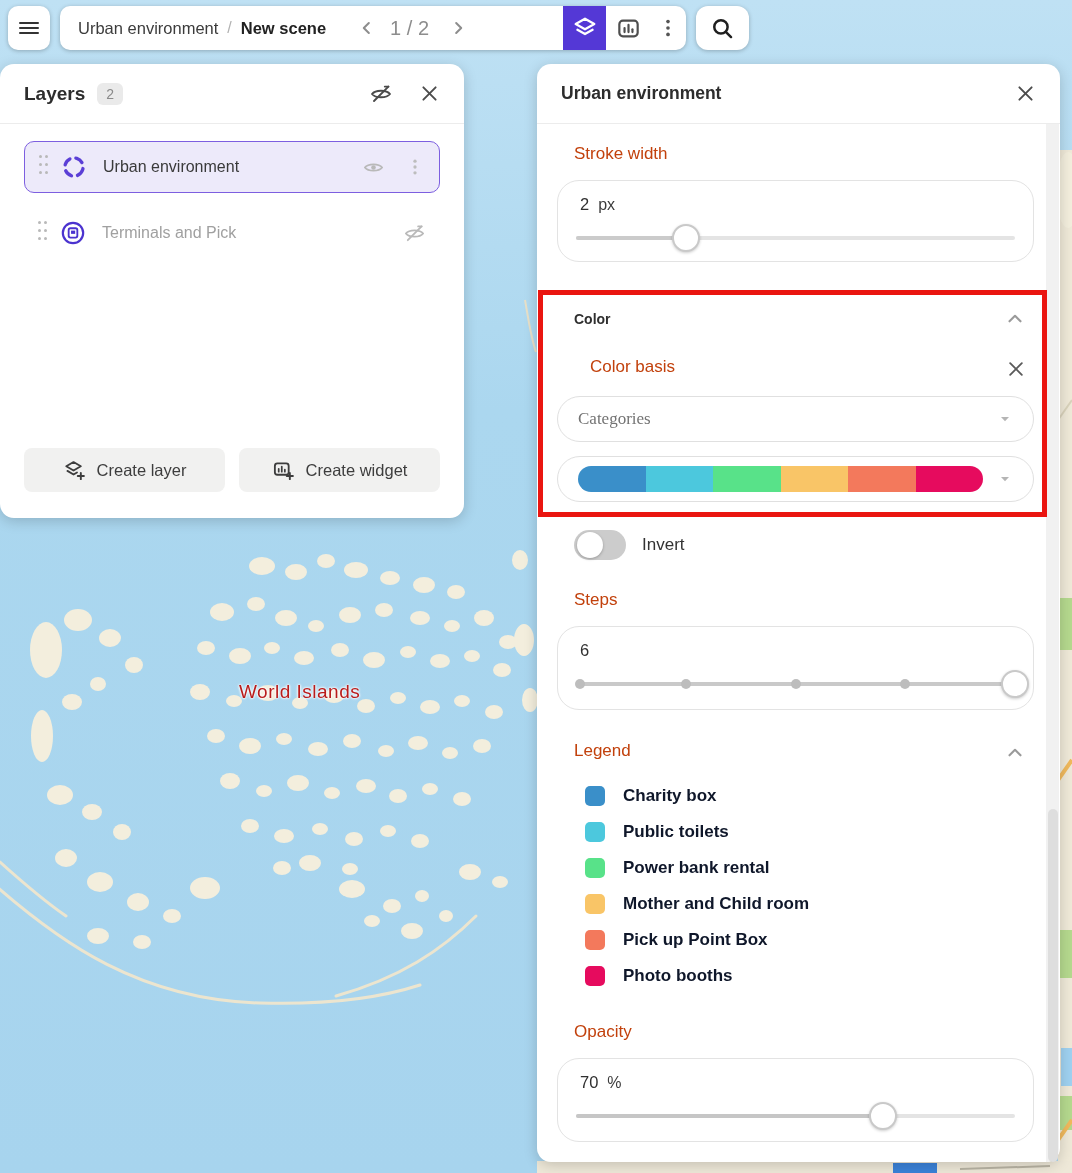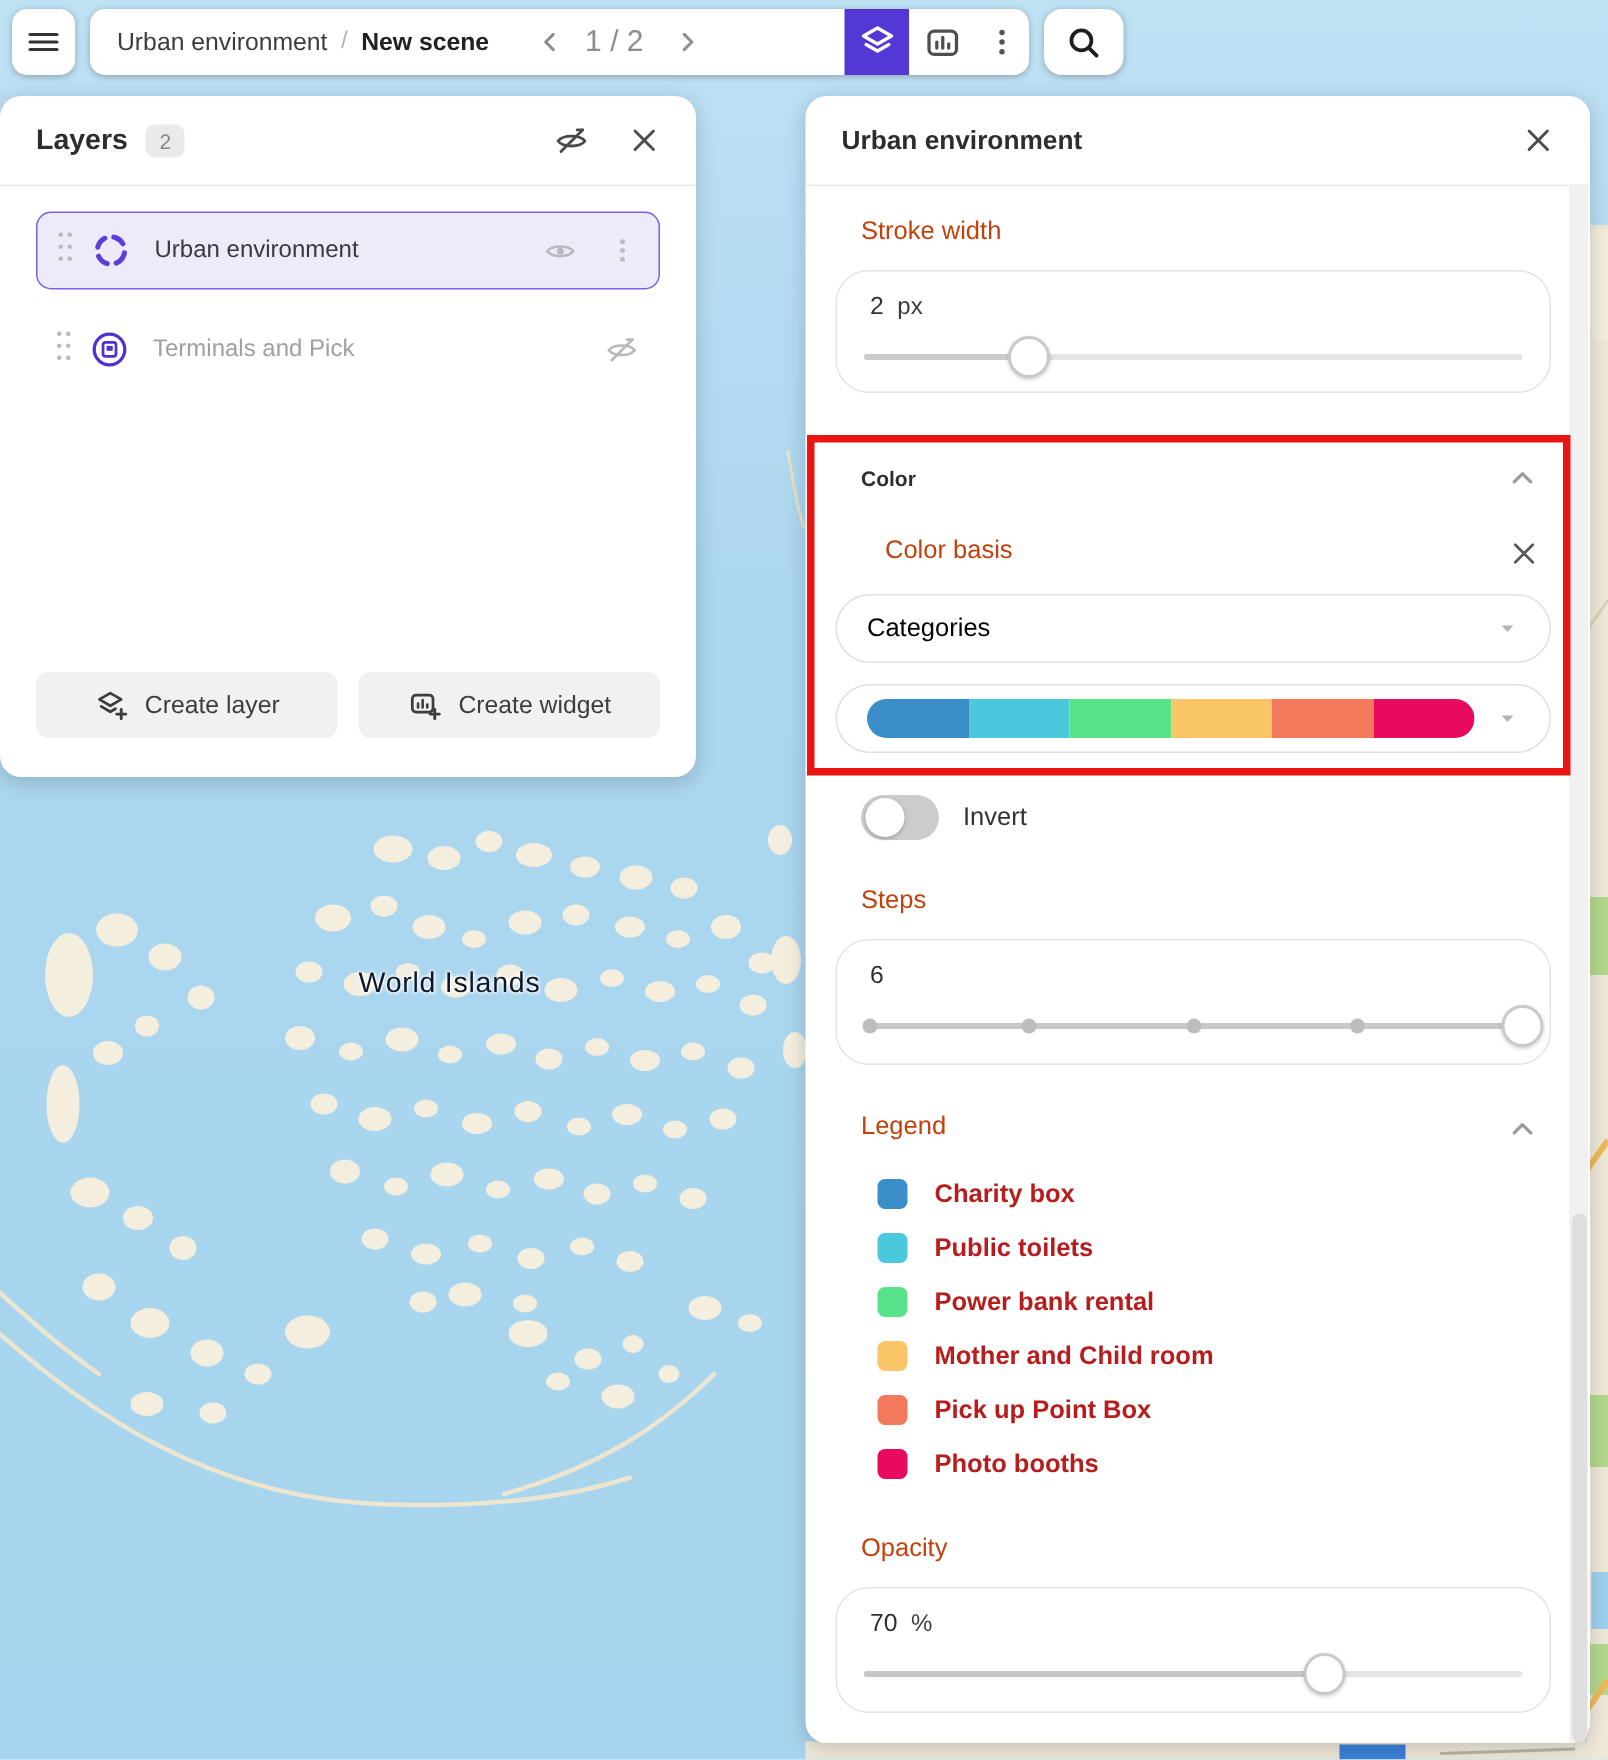--- a/index.html
+++ b/index.html
@@ -2,21 +2,21 @@
 <html><head>
 <meta charset="utf-8">
 <style>
   * { margin:0; padding:0; box-sizing:border-box; }
   html,body { width:1072px; height:1173px; overflow:hidden;
     font-family:"Liberation Sans", sans-serif; }
   .stage { position:relative; width:1072px; height:1173px; background:#aed9f1; }
 
   
   .map-svg { position:absolute; inset:0; }
-  .map-label { position:absolute; left:239px; top:645px; font-size:19px; color:#0f172a;
+  .map-label { position:absolute; left:239px; top:681px; font-size:19px; color:#b91c1c;
     letter-spacing:.5px; text-shadow:0 0 3px #fff,0 0 3px #fff,0 0 2px #fff; }
 
   
   .topbar { position:absolute; left:8px; top:6px; display:flex; gap:10px; align-items:stretch; height:44px; }
   .tb-btn { background:#fff; border-radius:10px; box-shadow:0 1px 4px rgba(0,0,0,.25);
     display:flex; align-items:center; justify-content:center; }
   .hamburger { width:42px; }
   .hamburger .bar { display:block; width:20px; height:2.6px; background:#333; border-radius:2px; margin:2.6px 0; }
   .pill { width:626px; border-radius:10px; background:#fff; box-shadow:0 1px 4px rgba(0,0,0,.25);
     display:flex; align-items:center; padding-left:18px; overflow:hidden; }
@@ -68,33 +68,33 @@
   .ctrl-unit { margin-left:9px; color:#3c3c3c; }
   .slider { position:relative; height:4px; border-radius:2px; background:#e4e4e4; margin:22px 2px 0; }
   .slider .fill { position:absolute; left:0; top:0; height:4px; border-radius:2px; background:#cbcbcb; }
   .slider .handle { position:absolute; top:-12px; width:28px; height:28px; border-radius:50%;
     background:#fff; border:2px solid #c9c9c9; box-shadow:0 1px 3px rgba(0,0,0,.2); }
   .slider.steps { background:#c9c9c9; }
   .slider .dot { position:absolute; top:-3px; width:10px; height:10px; border-radius:50%;
     background:#bdbdbd; transform:translateX(-50%); }
   .select-box { height:46px; border:1px solid #e0e0e0; border-radius:23px; display:flex;
     align-items:center; padding:0 20px; margin-top:14px; }
-  .select-value { font-size:17px; color:#000000; }
+  .select-value { font-size:17px; color:#737373;font-family:Liberation Serif, serif; }
   .select-caret { margin-left:auto; display:flex; align-items:center; }
   .ramp { display:flex; height:26px; border-radius:13px; overflow:hidden; flex:1; margin-right:14px; }
   .ramp div { flex:1; }
   .toggle-row { display:flex; align-items:center; margin:28px 0 0 17px; height:30px; }
   .toggle { width:52px; height:30px; border-radius:15px; background:#cccccc; position:relative; }
   .toggle .knob { position:absolute; left:3px; top:2px; width:26px; height:26px; border-radius:50%;
     background:#fff; box-shadow:0 1px 3px rgba(0,0,0,.25); }
   .toggle-label { font-size:17px; color:#333; margin-left:16px; }
   .legend-list { margin-top:12px; }
   .legend-item { display:flex; align-items:center; height:36px; margin-left:28px; }
   .legend-swatch { width:20px; height:20px; border-radius:5px; flex:0 0 auto; }
-  .legend-text { font-size:17px; font-weight:600; color:#b91c1c; margin-left:18px;text-align:right; }
+  .legend-text { font-size:17px; font-weight:600; color:#0f172a; margin-left:18px;text-align:right; }
 
   .scrollbar { position:absolute; top:60px; bottom:0; right:1px; width:13px; background:#f1f1f1;
     border-bottom-right-radius:14px; }
   .scrollbar .thumb { position:absolute; left:1.5px; right:1.5px; top:66%; bottom:0; background:#dedede;
     border-radius:6px; }
 
   
   .annotation { position:absolute; left:538px; top:290px; width:509px; height:227px;
     border:5px solid #ea1510; pointer-events:none; z-index:50; }
 

